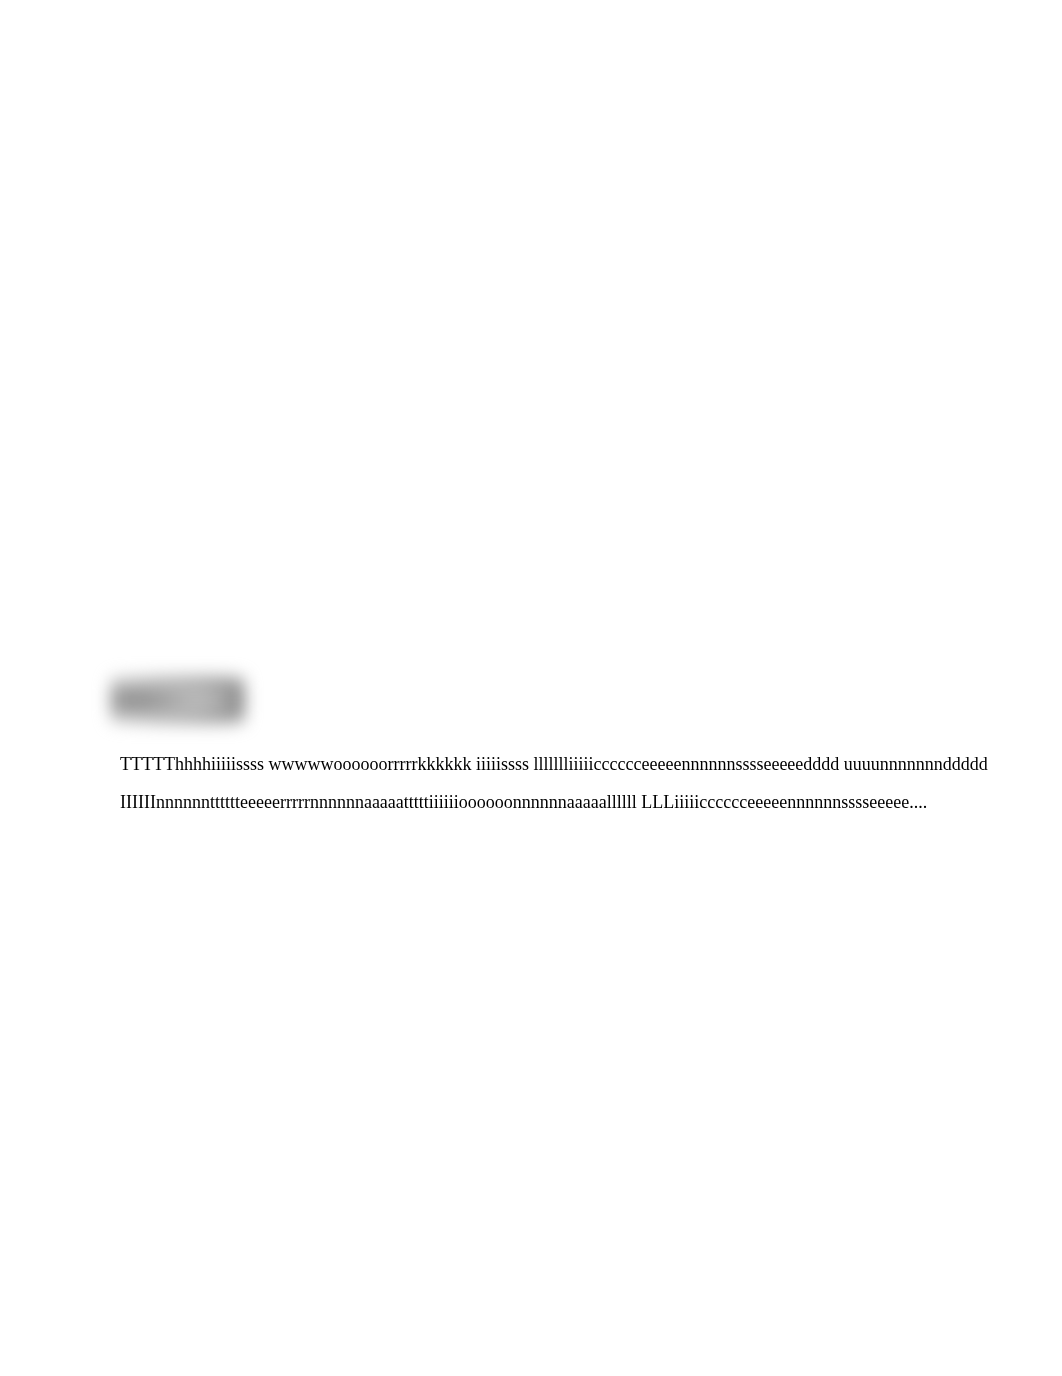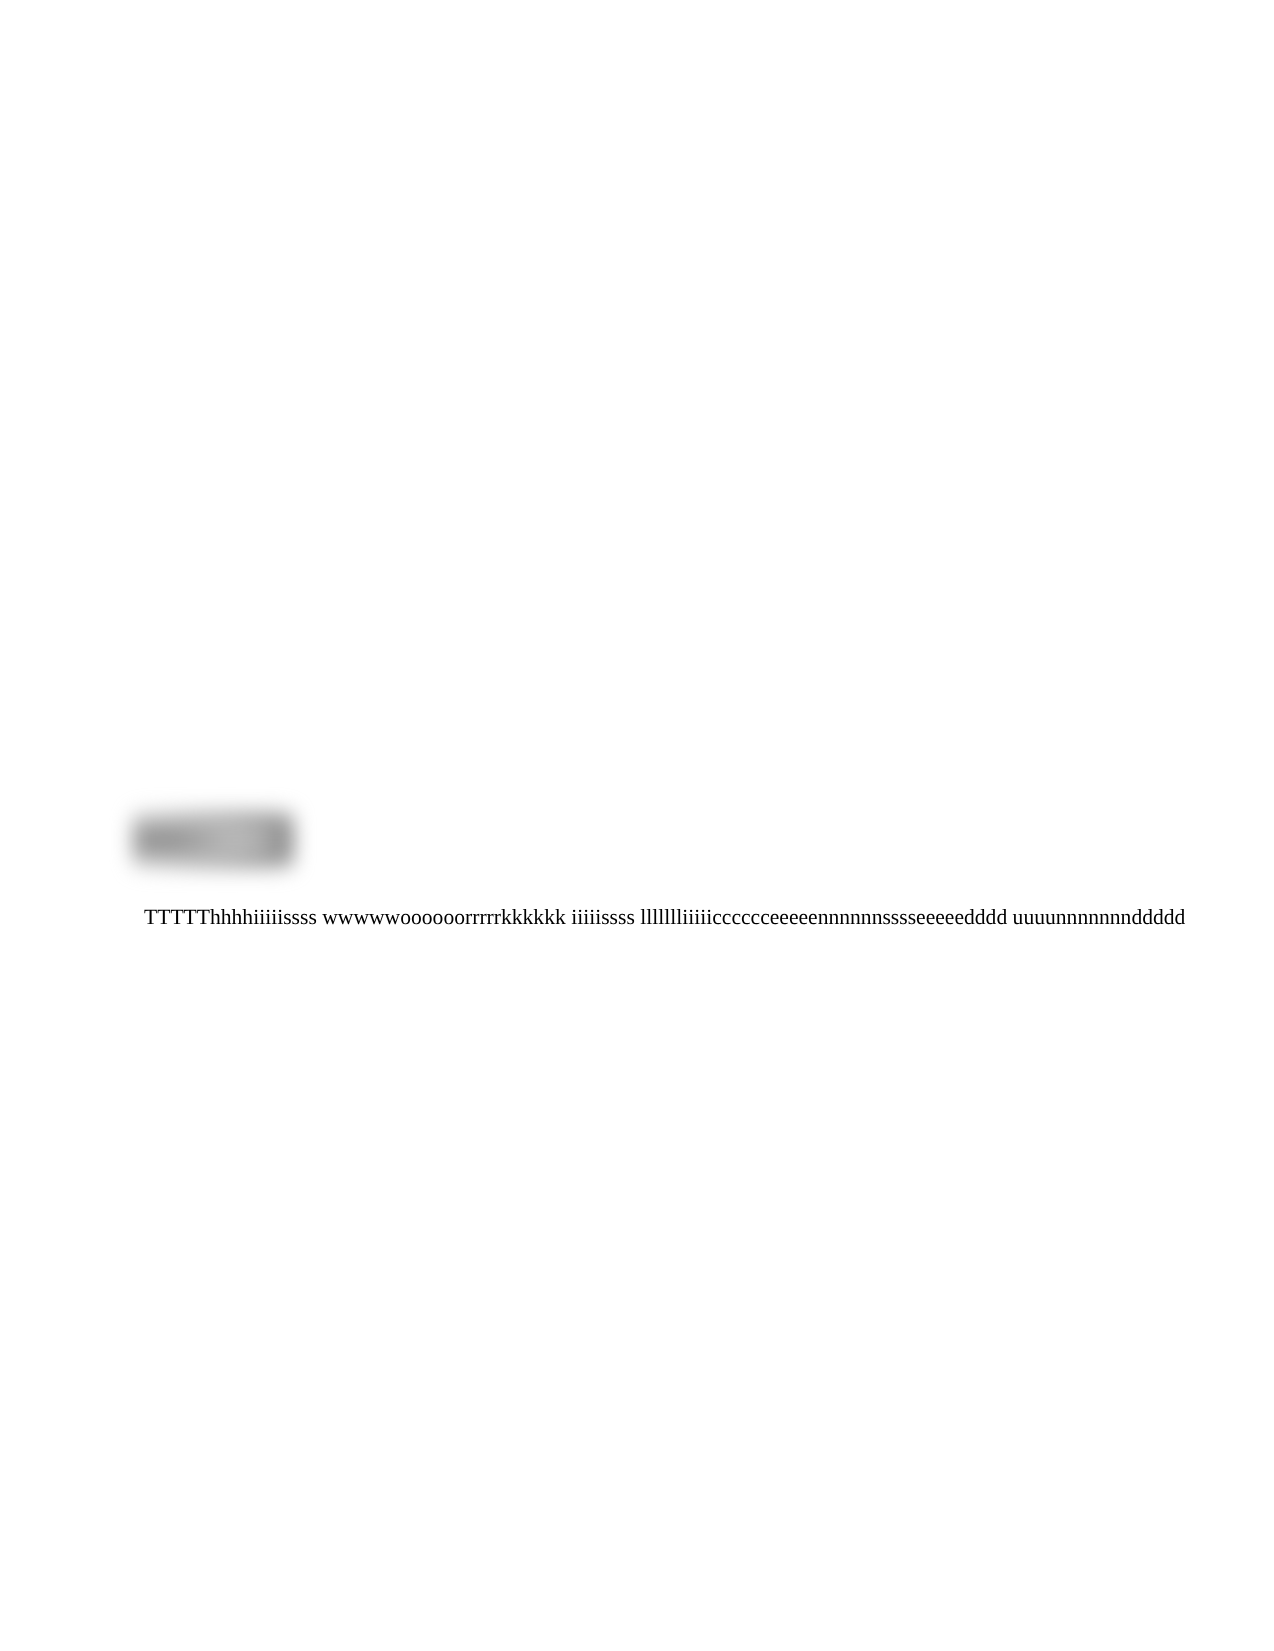--- a/index.html
+++ b/index.html
@@ -57,15 +57,16 @@
 </style>
 </head>
 <body>
 
 <div class="page">
 
   <div class="blurred-image"></div>
 
   <div class="line1">TTTTThhhhiiiiissss wwwwwoooooorrrrrkkkkkk iiiiissss llllllliiiiicccccceeeeennnnnnsssseeeeedddd uuuunnnnnnnddddd</div>
 
+  <div class="line2">IIIIIInnnnnntttttteeeeerrrrrnnnnnnaaaaatttttiiiiiioooooonnnnnnaaaaallllll LLLiiiiicccccceeeeennnnnnsssseeeee....</div>
 
 
 </div>
 
 </body></html>

